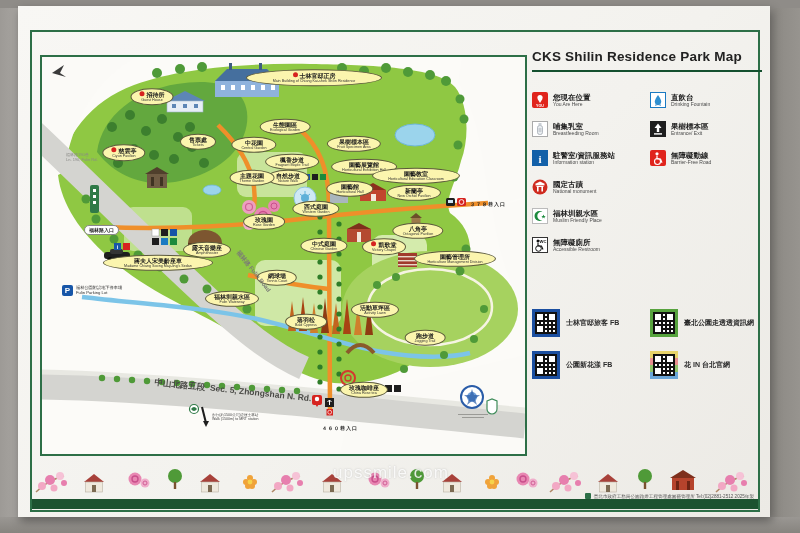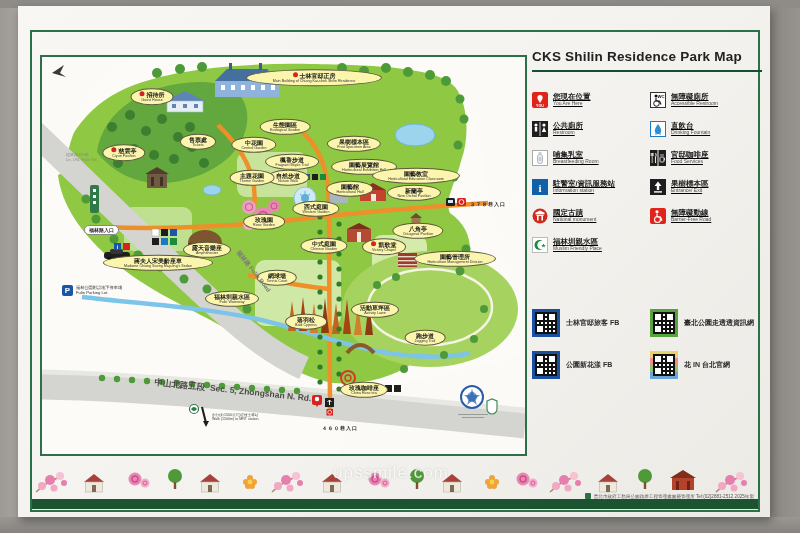--- a/index.html
+++ b/index.html
@@ -37,21 +37,21 @@
   .p-text{font-size:4.2px;color:#333;line-height:1.25;}
 
   
   .info-panel{position:absolute;left:514px;top:34px;width:230px;}
   .title-row{display:flex;align-items:flex-start;}
   .title-zh{font-size:24px;font-weight:bold;color:#3a3a3a;letter-spacing:4px;line-height:1.1;}
   .title-small{margin-left:4px;margin-top:2px;font-size:9.5px;color:#3a3a3a;line-height:1.25;font-weight:bold;}
   .title-en{font-size:13.5px;font-weight:bold;color:#222;margin-top:9px;letter-spacing:.2px;}
   .title-rule{height:2px;background:#14502f;margin-top:6px;}
   .legend{display:grid;grid-template-rows:repeat(6,16px);grid-auto-flow:column;grid-template-columns:118px 112px;row-gap:13px;margin-top:20px;}
-  .legend-item{display:flex;gap:5px;align-items:center;text-decoration:underline;}
+  .legend-item{display:flex;gap:5px;align-items:flex-end;}
   .legend-item svg{flex:0 0 auto;}
   .l-zh{font-size:7.5px;font-weight:bold;color:#1d1d1d;line-height:1.15;}
   .l-en{font-size:5px;color:#4a4a4a;line-height:1.15;}
   .qr-grid{display:grid;grid-template-columns:118px 112px;row-gap:14px;margin-top:56px;}
   .qr-item{display:flex;gap:6px;align-items:center;}
   .qr{width:22px;height:22px;position:relative;flex:0 0 auto;
       background:repeating-linear-gradient(90deg,#111 0 2px,transparent 2px 4px),repeating-linear-gradient(0deg,#111 0 2px,#fff 2px 4px);}
   .qr::before,.qr::after{content:"";position:absolute;width:6px;height:6px;border:2px solid #111;background:#fff;}
   .qr::before{left:0;top:0;} .qr::after{right:0;top:0;}
   .qr .c3{position:absolute;width:6px;height:6px;border:2px solid #111;background:#fff;left:0;bottom:0;}
@@ -513,34 +513,20 @@
             <polygon points="8,11 5.6,7 10.4,7" fill="#fff"></polygon>
             <text x="8" y="14.5" font-size="3.6" fill="#fff" text-anchor="middle" font-weight="bold">YOU</text>
           </svg>
         <div>
             <div class="l-zh">您現在位置</div>
             <div class="l-en">You Are Here</div>
           </div>
       </div>
       <div class="legend-item">
         <svg width="16" height="16">
-            <rect width="16" height="16" fill="#1e1e1e"></rect>
-            <rect x="7.6" y="1" width="0.8" height="14" fill="#fff"></rect>
-            <circle cx="4" cy="4" r="1.6" fill="#fff"></circle>
-            <rect x="2.8" y="6" width="2.4" height="4.5" fill="#fff"></rect>
-            <circle cx="12" cy="4" r="1.6" fill="#fff"></circle>
-            <polygon points="12,6 9.8,11 14.2,11" fill="#fff"></polygon>
-          </svg>
-        <div>
-            <div class="l-zh">公共廁所</div>
-            <div class="l-en">Restroom</div>
-          </div>
-      </div>
-      <div class="legend-item">
-        <svg width="16" height="16">
             <rect x="0.5" y="0.5" width="15" height="15" fill="#fff" stroke="#aaa"></rect>
             <rect x="6.5" y="2" width="3" height="2" fill="#c9ced4"></rect>
             <rect x="5.5" y="4.5" width="5" height="9" rx="2" fill="#e8ecef" stroke="#9aa2aa" stroke-width="0.7"></rect>
             <rect x="6.5" y="7" width="3" height="4" fill="#c9ced4"></rect>
           </svg>
         <div>
             <div class="l-zh">哺集乳室</div>
             <div class="l-en">Breastfeeding Room</div>
           </div>
       </div>
@@ -595,35 +581,20 @@
       </div>
       <div class="legend-item">
         <svg width="16" height="16">
             <rect x="0.5" y="0.5" width="15" height="15" fill="#fff" stroke="#1a7ac2"></rect>
             <path d="M8,3 C10,6 11.2,7.8 11.2,9.4 A3.2,3.2 0 0 1 4.8,9.4 C4.8,7.8 6,6 8,3 Z" fill="#2e8fd0"></path>
             <path d="M5,13.2 Q8,11.8 11,13.2" stroke="#1a7ac2" stroke-width="0.9" fill="none"></path>
           </svg>
         <div>
             <div class="l-zh">直飲台</div>
             <div class="l-en">Drinking Fountain</div>
-          </div>
-      </div>
-      <div class="legend-item">
-        <svg width="16" height="16">
-            <rect width="7.5" height="16" fill="#1e1e1e"></rect>
-            <path d="M2.2,3 L2.2,13 M2.2,3 L2.2,6 M1.2,3 L1.2,6 M3.2,3 L3.2,6" stroke="#fff" stroke-width="0.7"></path>
-            <path d="M5.5,3 C6.3,4 6.3,6 5.5,7 L5.5,13" stroke="#fff" stroke-width="0.9" fill="none"></path>
-            <rect x="8.5" width="7.5" height="16" fill="#1e1e1e"></rect>
-            <rect x="10" y="7" width="4" height="5" rx="0.8" fill="none" stroke="#fff" stroke-width="0.8"></rect>
-            <path d="M14,8 q1.6,0.8 0,2.6" stroke="#fff" stroke-width="0.8" fill="none"></path>
-            <path d="M11,4 v2 M13,4 v2" stroke="#fff" stroke-width="0.7"></path>
-          </svg>
-        <div>
-            <div class="l-zh">官邸咖啡座</div>
-            <div class="l-en">Food  Services</div>
           </div>
       </div>
       <div class="legend-item">
         <svg width="16" height="16">
             <rect width="16" height="16" fill="#1e1e1e"></rect>
             <polygon points="8,2.5 11.5,7 9.2,7 9.2,11 6.8,11 6.8,7 4.5,7" fill="#fff"></polygon>
             <rect x="4" y="12.2" width="8" height="1.4" fill="#fff"></rect>
           </svg>
         <div>
             <div class="l-zh">果樹標本區</div>

